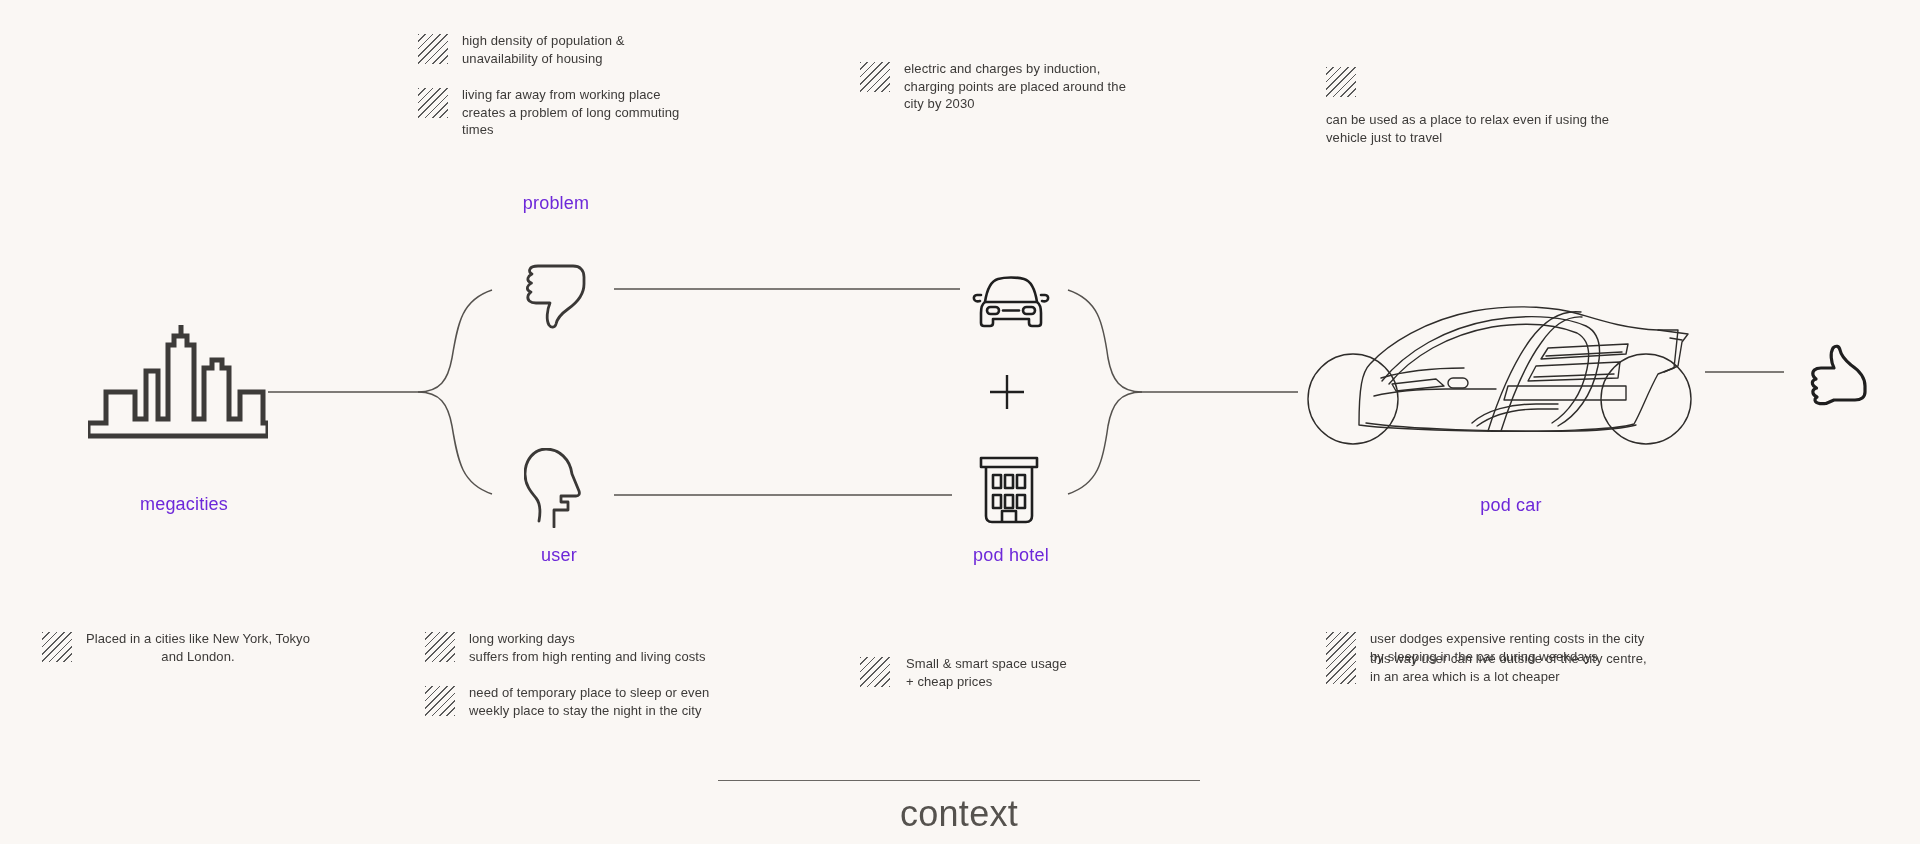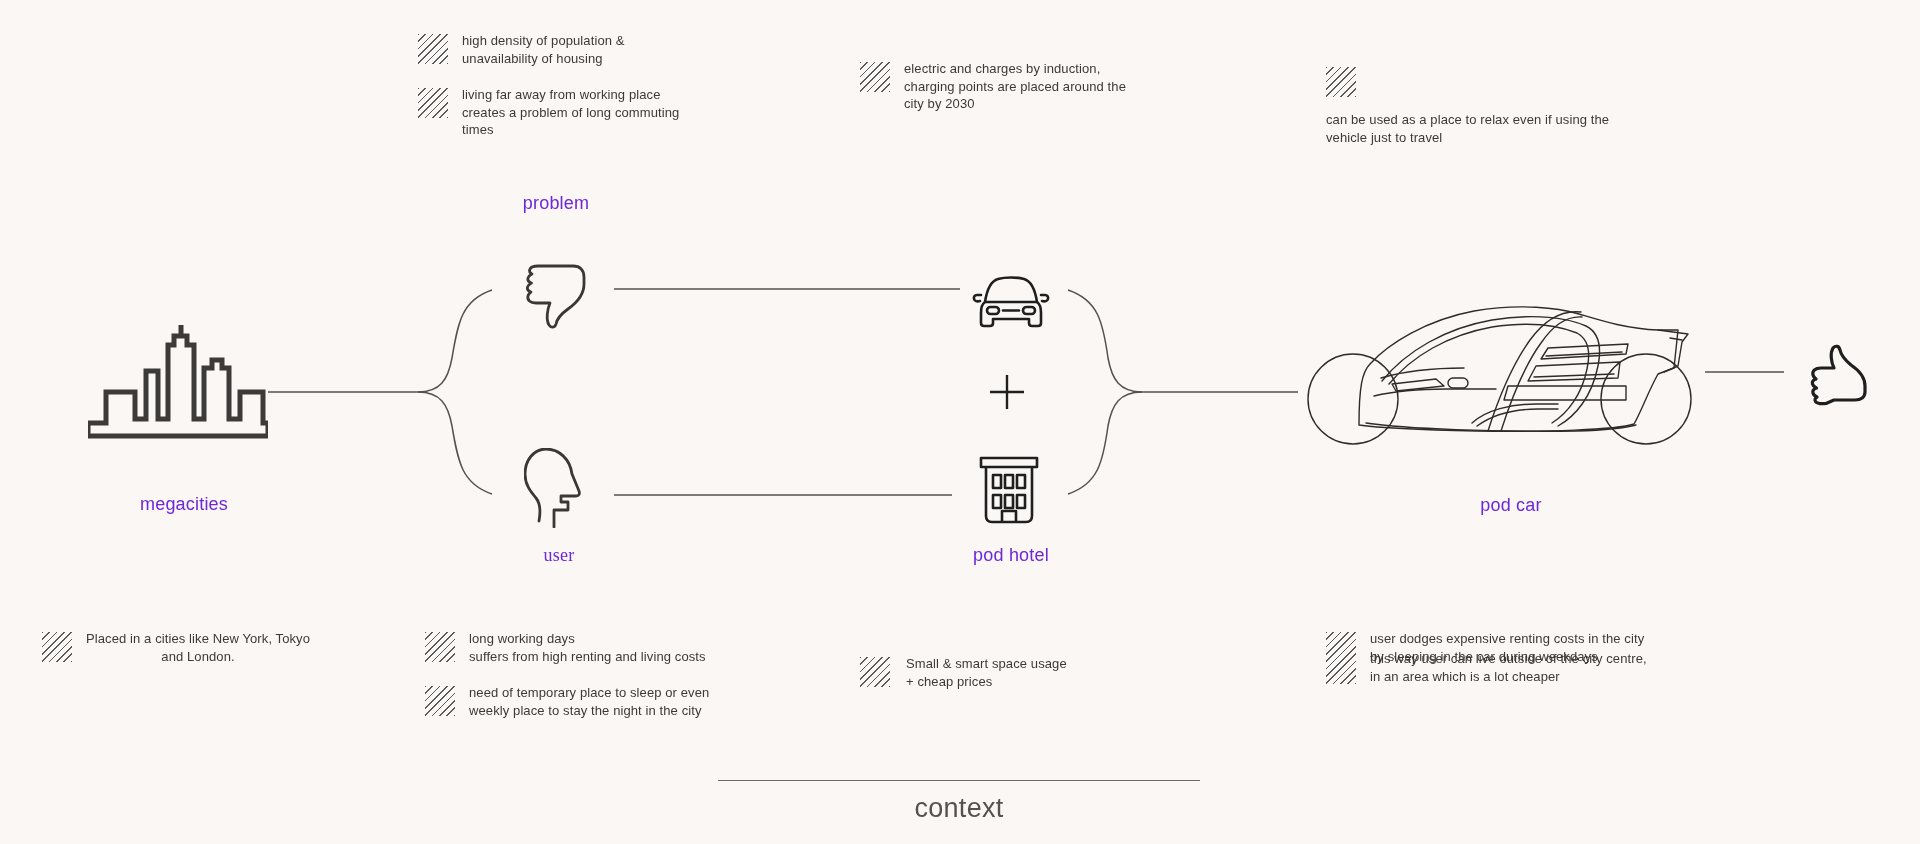--- a/index.html
+++ b/index.html
@@ -58,21 +58,21 @@
   .caption.center { transform: translateX(-50%); }
 
   
   .context-rule {
     position: absolute;
     height: 0;
     border-top: 1.6px solid #6a6763;
   }
   .context-label {
     position: absolute;
-    font-size: 27px;
+    font-size: 36px;
     color: #55524e;
     transform: translateX(-50%);
     letter-spacing: .3px;
   }
 
   
   .layer {
     position: absolute;
     left: 0;
     top: 0;
@@ -248,21 +248,21 @@
     <g stroke="#1f1f1f" stroke-width="2.4" stroke-linecap="butt">
       <path d="M 21 4 L 21 38"></path>
       <path d="M 4 21 L 38 21"></path>
     </g>
   </svg>
 
   <div class="caption center" style="left:184px; top:494px;">megacities</div>
 
   <div class="caption center" style="left:556px; top:193px;">problem</div>
 
-  <div class="caption center" style="left:559px; top:545px;font-family:Liberation Serif, serif;">user</div>
+  <div class="caption center" style="left:559px; top:545px;">user</div>
 
 
   <div class="caption center" style="left:1011px; top:545px;">pod hotel</div>
 
   <div class="caption center" style="left:1511px; top:495px;">pod car</div>
 
   <div class="note" style="left:418px; top:32px; width:300px;">
     <div class="note-swatch"></div>
     <div class="note-text">high density of population &amp;
 unavailability of housing</div>

